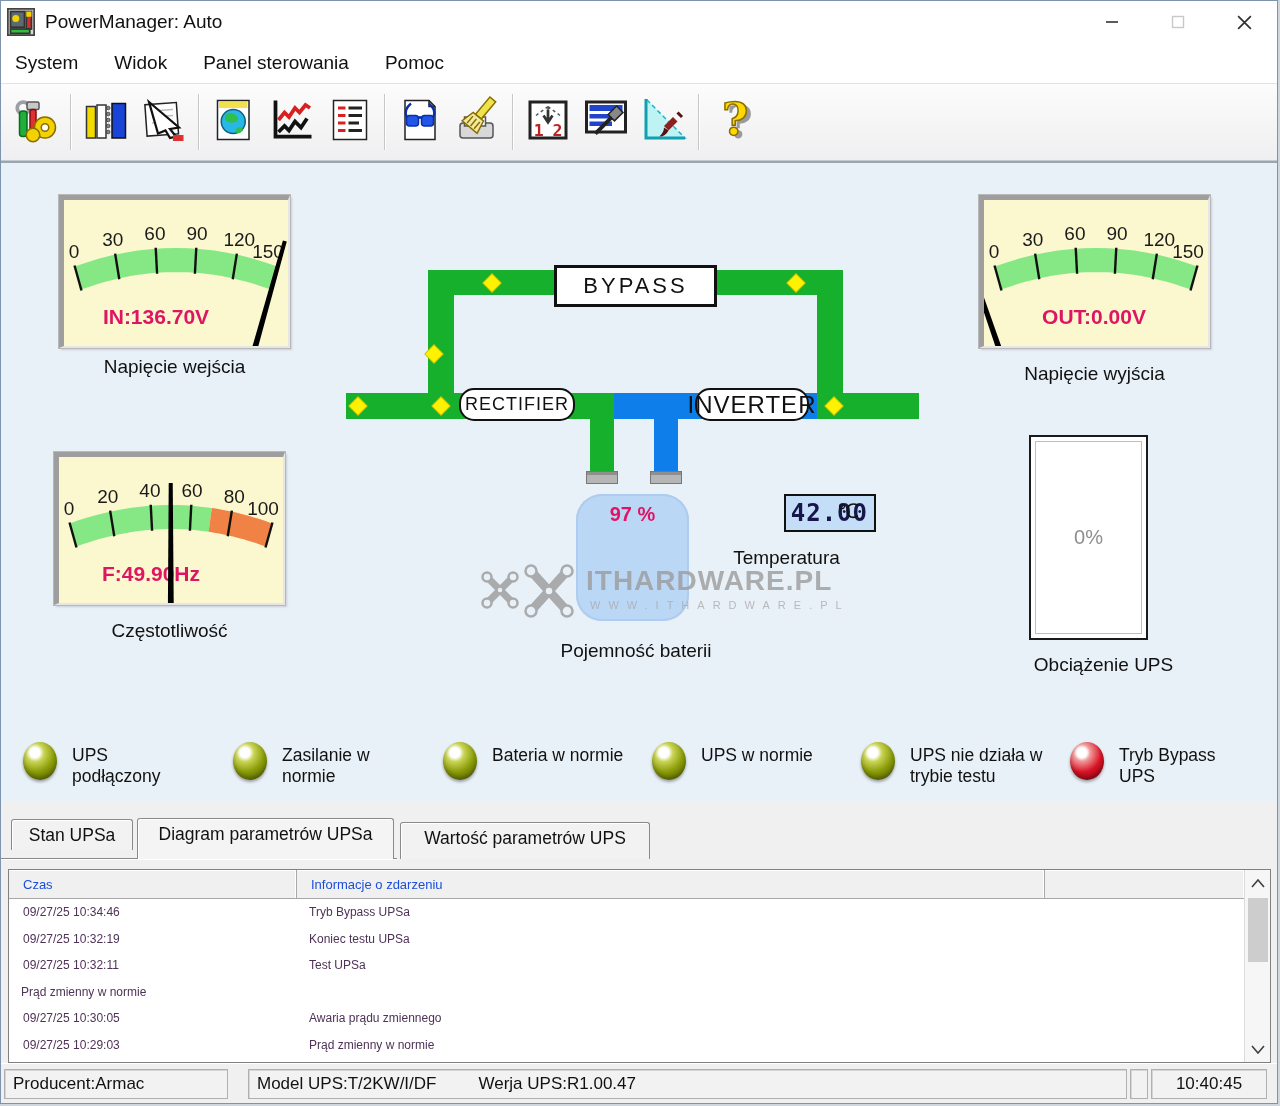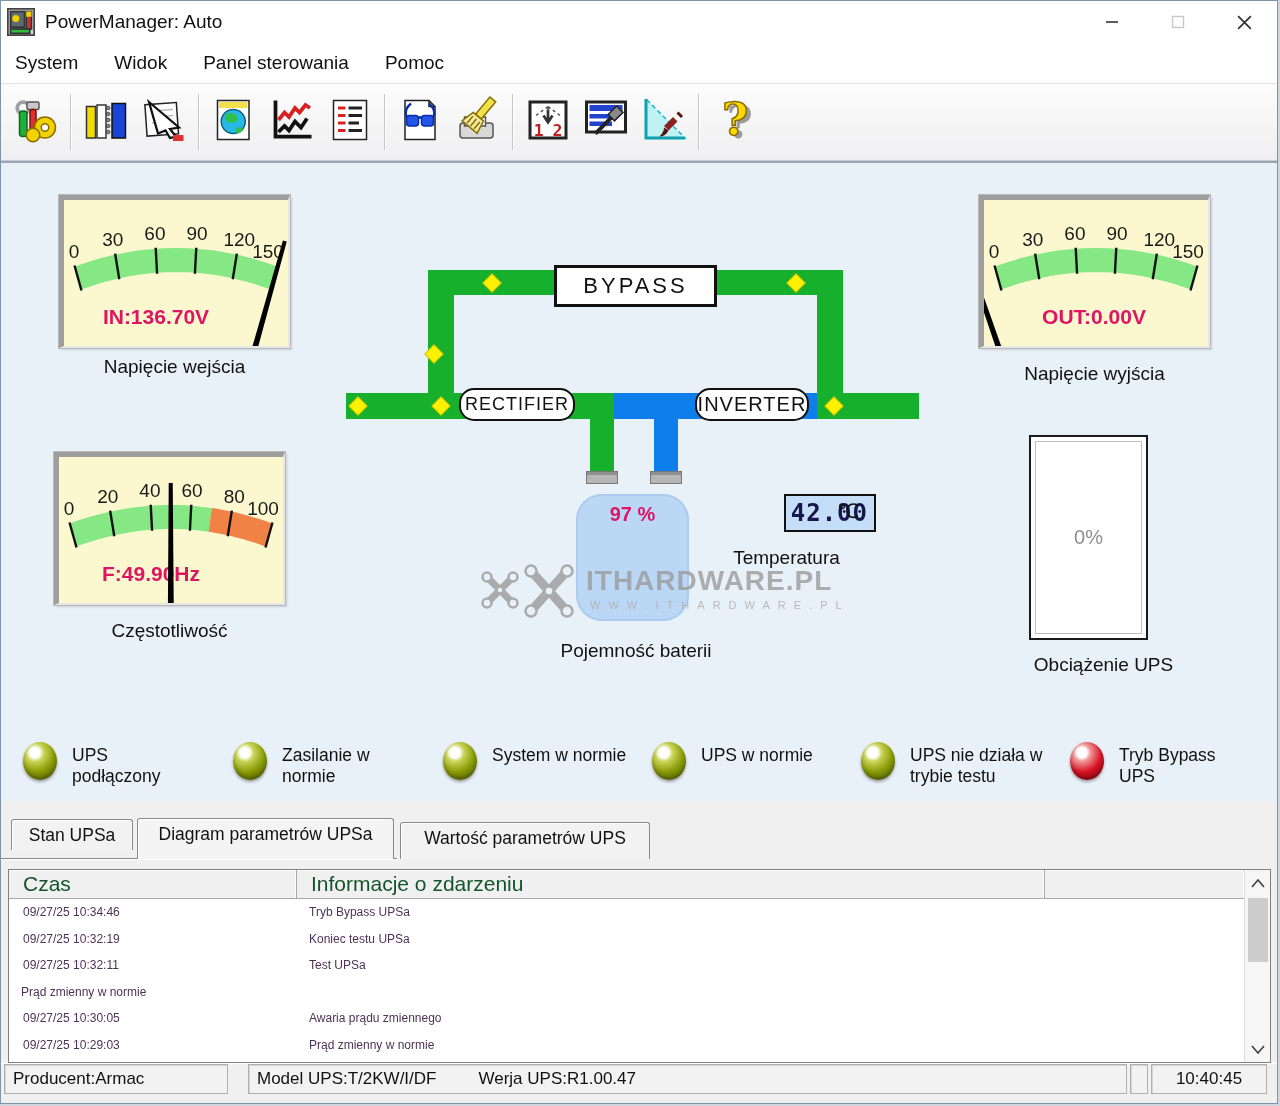--- a/index.html
+++ b/index.html
@@ -72,35 +72,35 @@
   
   .tabstrip{position:relative;height:60px;background:#F0F0F0;}
   .tab{position:absolute;background:#F2F2F2;border:1px solid #8A8A8A;border-bottom:none;border-radius:3px 3px 0 0;box-shadow:inset 1px 1px 0 #FFFFFF;display:flex;align-items:flex-start;justify-content:center;font-size:17.5px;color:#111;padding-top:5px;}
   .tabline{position:absolute;left:0;top:57px;width:396px;height:1px;background:#8A8A8A;box-shadow:0 1px 0 #FFFFFF;}
 
   
   .logsec{height:202px;background:#F0F0F0;padding:8px 6px 0 7px;}
   .logbox{height:194px;border:1px solid #808080;background:#FFFFFF;display:flex;}
   .logmain{flex:1;overflow:hidden;display:flex;flex-direction:column;}
   .loghead{display:flex;height:29px;background:#F0F0F0;border-bottom:1px solid #A8A8A8;flex:none;}
-  .loghead .hcell{border-right:1px solid #A8A8A8;box-shadow:inset -1px 0 0 #FFFFFF,inset 0 1px 0 #FFFFFF;font-size:21px;color:#14532d;display:flex;align-items:center;padding-left:14px;}
+  .loghead .hcell{border-right:1px solid #A8A8A8;box-shadow:inset -1px 0 0 #FFFFFF,inset 0 1px 0 #FFFFFF;font-size:13px;color:#1d4ed8;display:flex;align-items:center;padding-left:14px;}
   .hcell.c1{width:288px;}
   .hcell.c2{width:748px;}
   .hcell.c3{flex:1;border-right:none;}
   .logrows{flex:1;overflow:hidden;}
   .logrow{display:flex;height:26.5px;align-items:center;font-size:12px;color:#4E3257;}
   .logrow .t{width:288px;padding-left:14px;flex:none;}
   .logrow .i{padding-left:12px;}
   .vscroll{width:26px;background:#F6F6F6;border-left:1px solid #DCDCDC;display:flex;flex-direction:column;align-items:center;flex:none;}
   .varrow{width:26px;height:26px;display:flex;align-items:center;justify-content:center;}
   .vthumb{width:20px;height:64px;background:#CDCDCD;margin-top:2px;}
   .vspacer{flex:1;}
 
   
-  .statusbar{height:41px;background:#F0F0F0;border-top:1px solid #FFFFFF;display:flex;align-items:flex-start;padding:0 10px 0 3px;font-size:17px;color:#111;}
+  .statusbar{height:41px;background:#F0F0F0;border-top:1px solid #FFFFFF;display:flex;align-items:center;padding:0 10px 0 3px;font-size:17px;color:#111;}
   .sb-panel{height:30px;border:1px solid #B0B0B0;background:#F2F2F2;display:flex;align-items:center;padding:0 8px;box-shadow:inset 1px 1px 0 rgba(160,160,160,.35);}
   .sb-producer{width:224px;}
   .sb-model{flex:1;margin-left:20px;}
   .sb-model span{margin-right:42px;}
   .sb-mini{width:14px;margin-left:3px;}
   .sb-time{width:116px;margin-left:3px;justify-content:center;}
 </style>
 </head>
 <body>
 
@@ -296,21 +296,21 @@
 
     <div class="diamond" style="left:351px;top:237px;"></div>
     <div class="diamond" style="left:434px;top:237px;"></div>
     <div class="diamond" style="left:427px;top:185px;"></div>
     <div class="diamond" style="left:485px;top:114px;"></div>
     <div class="diamond" style="left:789px;top:114px;"></div>
     <div class="diamond" style="left:827px;top:237px;"></div>
 
     <div class="flowbox" style="left:553px;top:102px;width:163px;height:42px;font-size:22px;letter-spacing:3px;">BYPASS</div>
     <div class="flowbox small" style="left:458px;top:225px;width:116px;height:33px;font-size:18px;letter-spacing:1px;">RECTIFIER</div>
-    <div class="flowbox small" style="left:694px;top:225px;width:114px;height:33px;font-size:20px;letter-spacing:1px;">INVERTER</div>
+    <div class="flowbox small" style="left:694px;top:225px;width:114px;height:33px;font-size:24px;letter-spacing:1px;">INVERTER</div>
 
     <div class="battery"></div>
     <div class="battery-pct">97 %</div>
     <div class="battery-label">Pojemność baterii</div>
 
     <div class="lcd">42.00</div>
     <div class="lcd-unit">℃</div>
     <div class="temp-label">Temperatura</div>
 
     <div class="loadbox">
@@ -409,21 +409,21 @@
       <div class="led-label">UPS podłączony</div>
     </div>
 
     <div class="led-item" style="left: 232px;">
       <div class="led green"></div>
       <div class="led-label">Zasilanie w normie</div>
     </div>
 
     <div class="led-item" style="left: 442px;">
       <div class="led green"></div>
-      <div class="led-label">System w normie</div>
+      <div class="led-label">Bateria w normie</div>
     </div>
 
     <div class="led-item" style="left: 651px;">
       <div class="led green"></div>
       <div class="led-label">UPS w normie</div>
     </div>
 
     <div class="led-item" style="left: 860px;">
       <div class="led green"></div>
       <div class="led-label">UPS nie działa w trybie testu</div>

